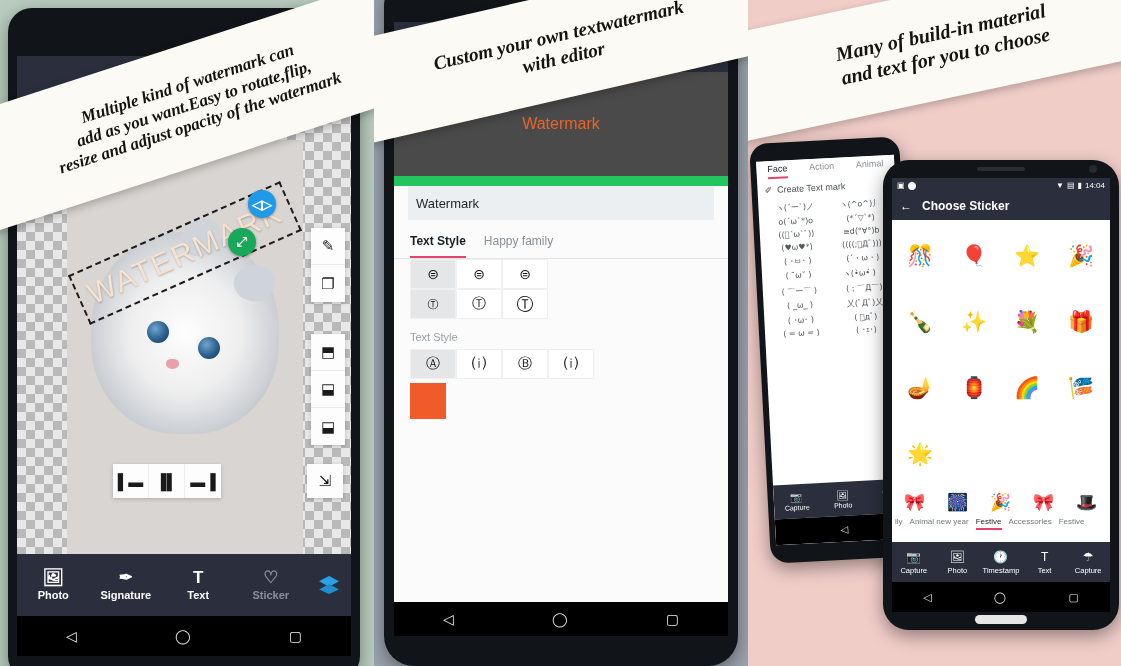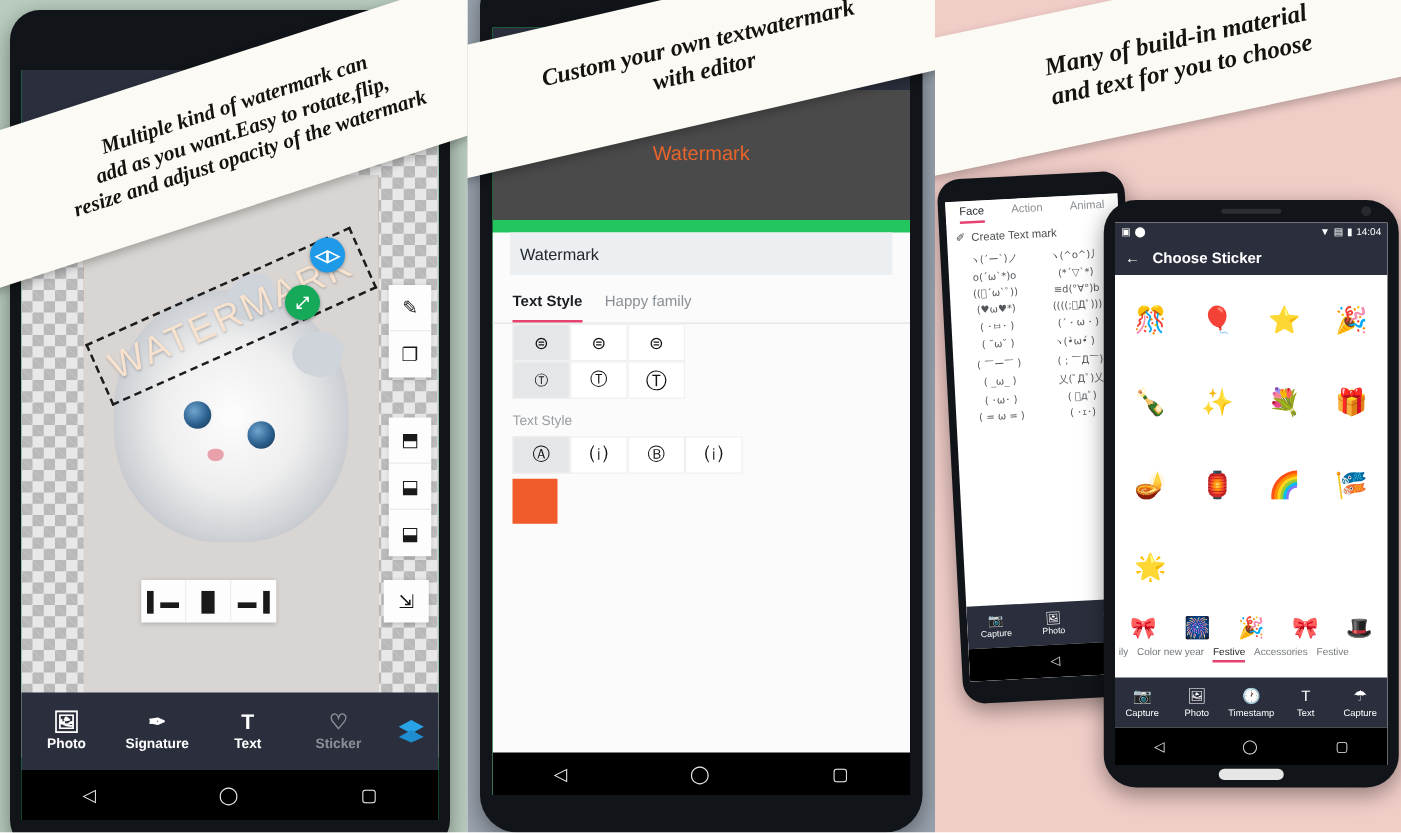--- a/index.html
+++ b/index.html
@@ -519,21 +519,21 @@
 
         <div class="cat-thumbs">
           <span>🎀</span>
           <span>🎆</span>
           <span>🎉</span>
           <span>🎀</span>
           <span>🎩</span>
         </div>
         <div class="cat-tabs">
           <span class="ct">ily</span>
-          <span class="ct">Color new year</span>
+          <span class="ct">Animal new year</span>
           <span class="ct active">Festive</span>
           <span class="ct">Accessories</span>
           <span class="ct">Festive</span>
         </div>
 
         <div class="sticker-bottom">
           <div class="item">
             <span class="gi">📷</span>
             <span>Capture</span>
           </div>

